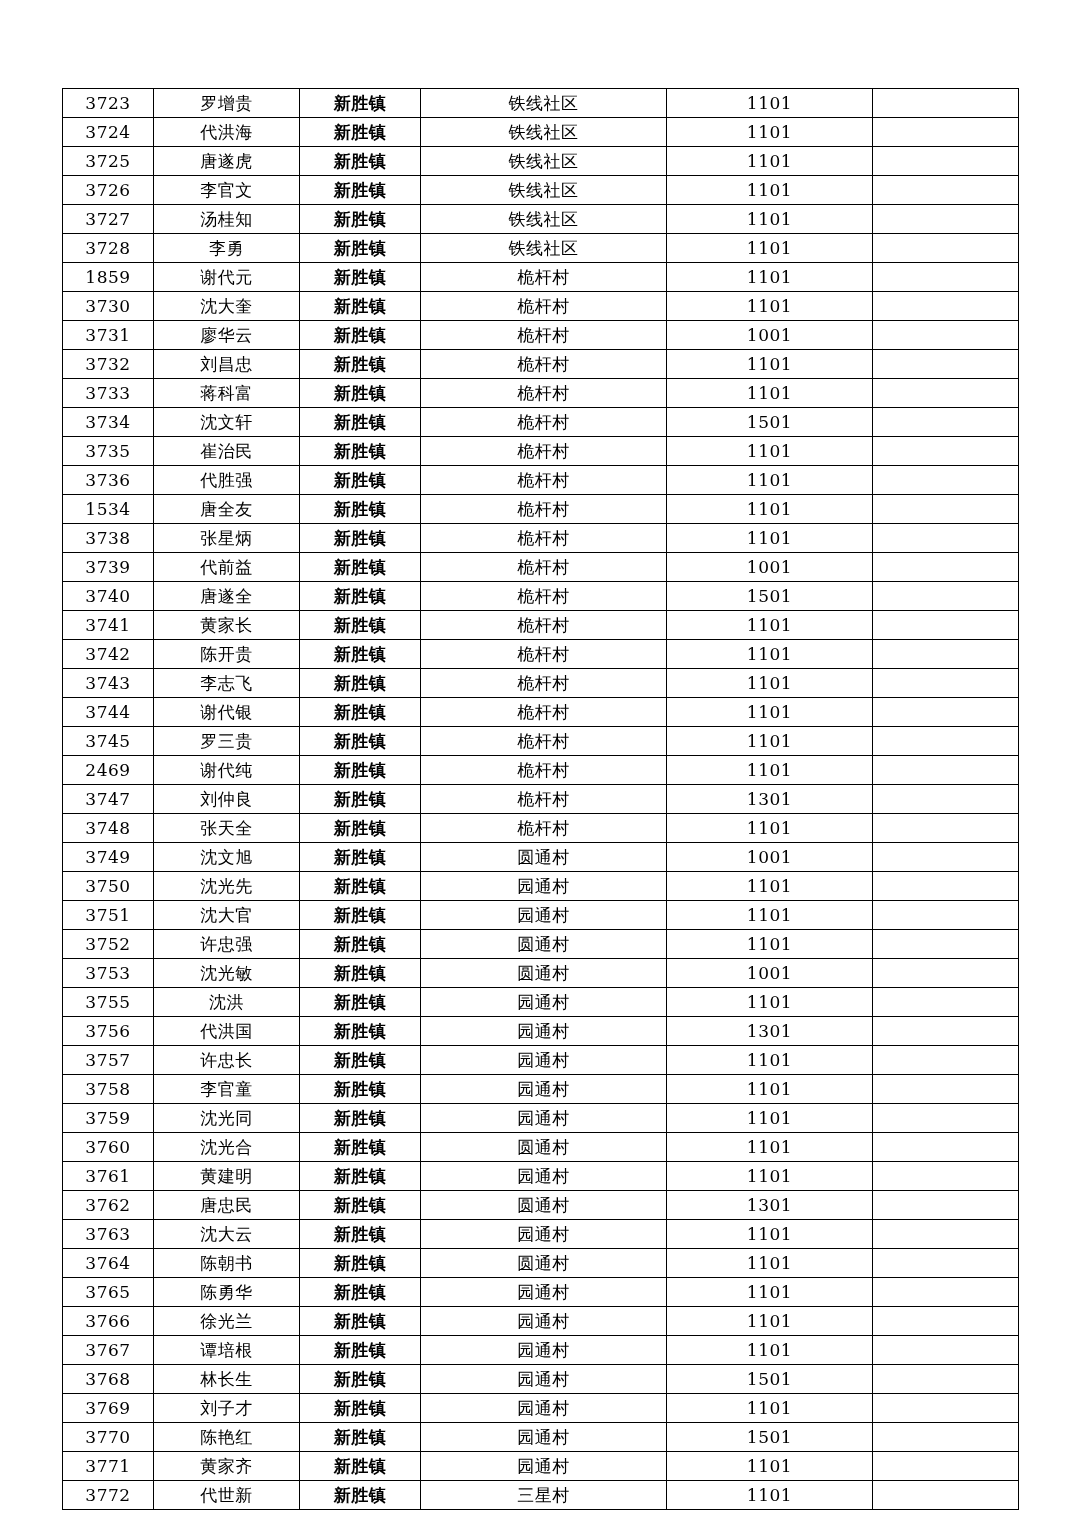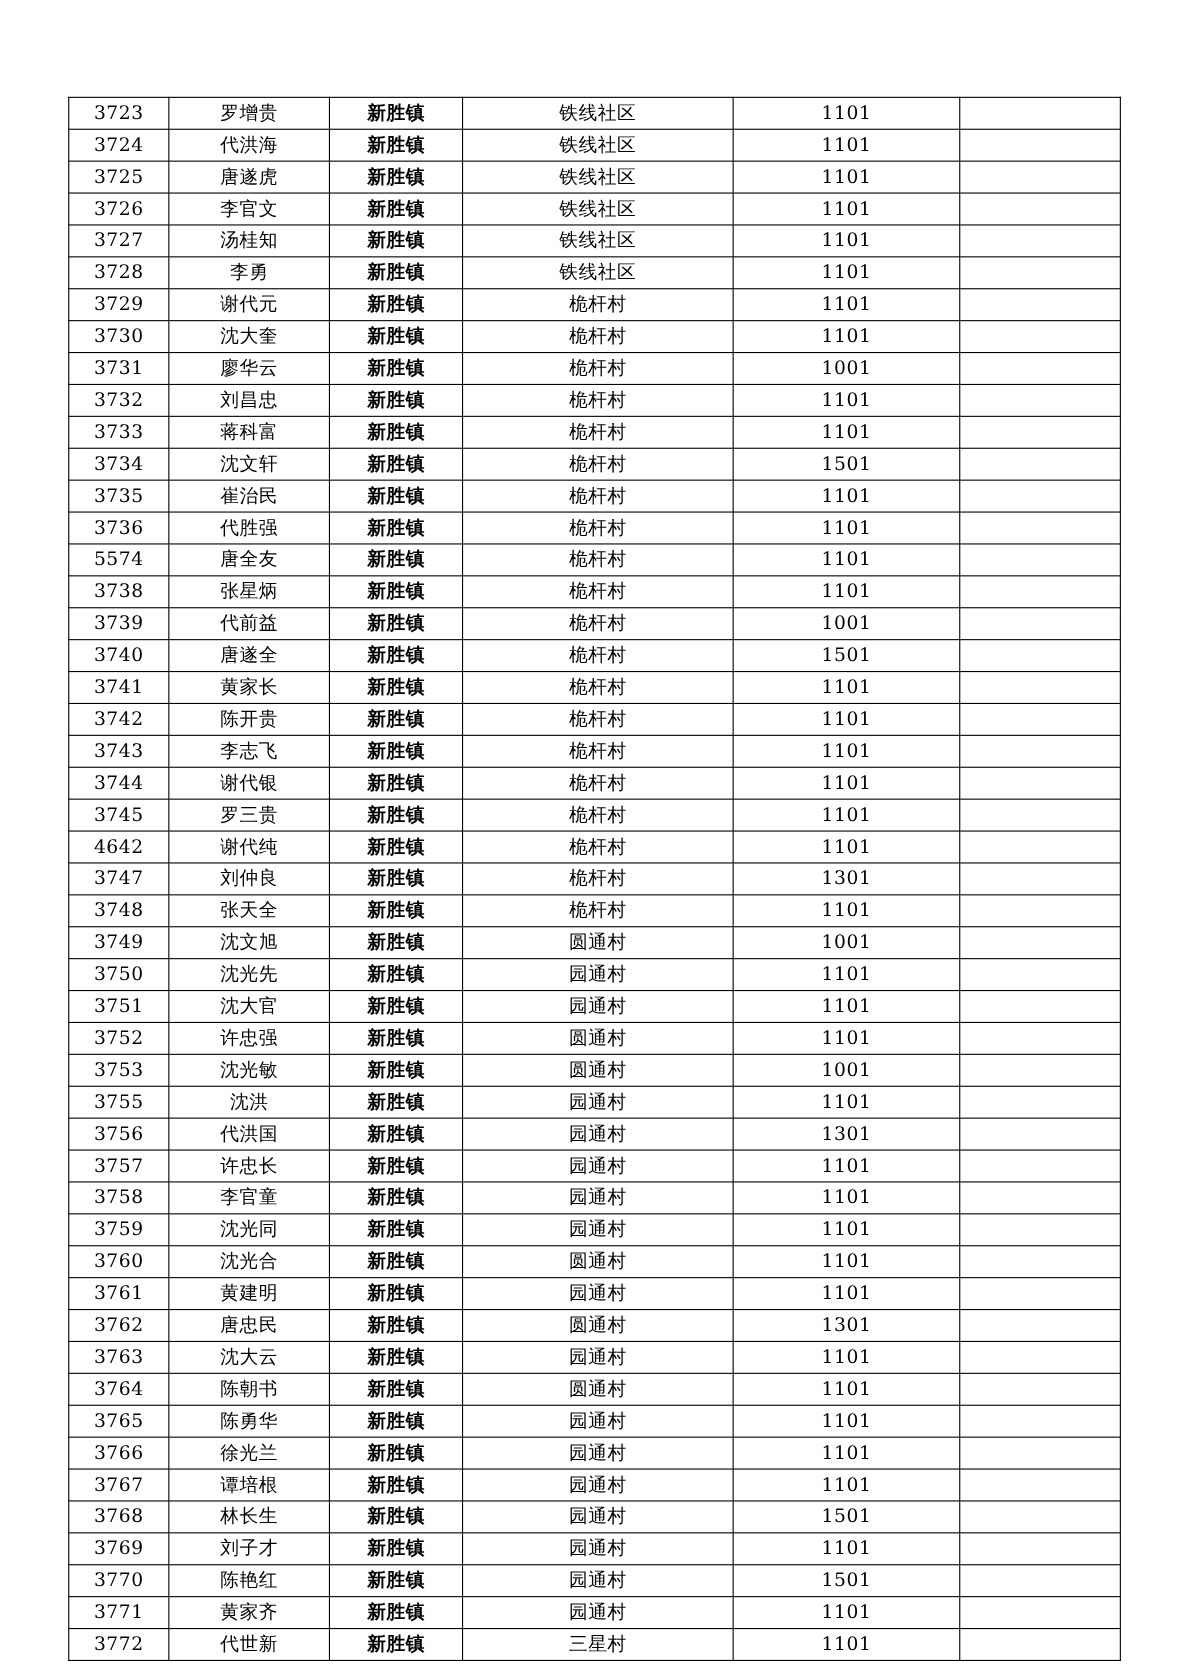--- a/index.html
+++ b/index.html
@@ -95,21 +95,21 @@
         </tr>
         <tr>
           <td class="c-seq"><span class="name-cell">3728</span></td>
           <td class="c-name"><span class="name-cell">李勇</span></td>
           <td class="c-town"><span class="name-cell">新胜镇</span></td>
           <td class="c-vill"><span class="name-cell">铁线社区</span></td>
           <td class="c-code"><span class="name-cell">1101</span></td>
           <td class="c-blank"><span class="name-cell"></span></td>
         </tr>
         <tr>
-          <td class="c-seq"><span class="name-cell">3729</span></td>
+          <td class="c-seq"><span class="name-cell">1859</span></td>
           <td class="c-name"><span class="name-cell">谢代元</span></td>
           <td class="c-town"><span class="name-cell">新胜镇</span></td>
           <td class="c-vill"><span class="name-cell">桅杆村</span></td>
           <td class="c-code"><span class="name-cell">1101</span></td>
           <td class="c-blank"><span class="name-cell"></span></td>
         </tr>
         <tr>
           <td class="c-seq"><span class="name-cell">3730</span></td>
           <td class="c-name"><span class="name-cell">沈大奎</span></td>
           <td class="c-town"><span class="name-cell">新胜镇</span></td>
@@ -159,21 +159,21 @@
         </tr>
         <tr>
           <td class="c-seq"><span class="name-cell">3736</span></td>
           <td class="c-name"><span class="name-cell">代胜强</span></td>
           <td class="c-town"><span class="name-cell">新胜镇</span></td>
           <td class="c-vill"><span class="name-cell">桅杆村</span></td>
           <td class="c-code"><span class="name-cell">1101</span></td>
           <td class="c-blank"><span class="name-cell"></span></td>
         </tr>
         <tr>
-          <td class="c-seq"><span class="name-cell">5574</span></td>
+          <td class="c-seq"><span class="name-cell">1534</span></td>
           <td class="c-name"><span class="name-cell">唐全友</span></td>
           <td class="c-town"><span class="name-cell">新胜镇</span></td>
           <td class="c-vill"><span class="name-cell">桅杆村</span></td>
           <td class="c-code"><span class="name-cell">1101</span></td>
           <td class="c-blank"><span class="name-cell"></span></td>
         </tr>
         <tr>
           <td class="c-seq"><span class="name-cell">3738</span></td>
           <td class="c-name"><span class="name-cell">张星炳</span></td>
           <td class="c-town"><span class="name-cell">新胜镇</span></td>
@@ -231,21 +231,21 @@
         </tr>
         <tr>
           <td class="c-seq"><span class="name-cell">3745</span></td>
           <td class="c-name"><span class="name-cell">罗三贵</span></td>
           <td class="c-town"><span class="name-cell">新胜镇</span></td>
           <td class="c-vill"><span class="name-cell">桅杆村</span></td>
           <td class="c-code"><span class="name-cell">1101</span></td>
           <td class="c-blank"><span class="name-cell"></span></td>
         </tr>
         <tr>
-          <td class="c-seq"><span class="name-cell">4642</span></td>
+          <td class="c-seq"><span class="name-cell">2469</span></td>
           <td class="c-name"><span class="name-cell">谢代纯</span></td>
           <td class="c-town"><span class="name-cell">新胜镇</span></td>
           <td class="c-vill"><span class="name-cell">桅杆村</span></td>
           <td class="c-code"><span class="name-cell">1101</span></td>
           <td class="c-blank"><span class="name-cell"></span></td>
         </tr>
         <tr>
           <td class="c-seq"><span class="name-cell">3747</span></td>
           <td class="c-name"><span class="name-cell">刘仲良</span></td>
           <td class="c-town"><span class="name-cell">新胜镇</span></td>

